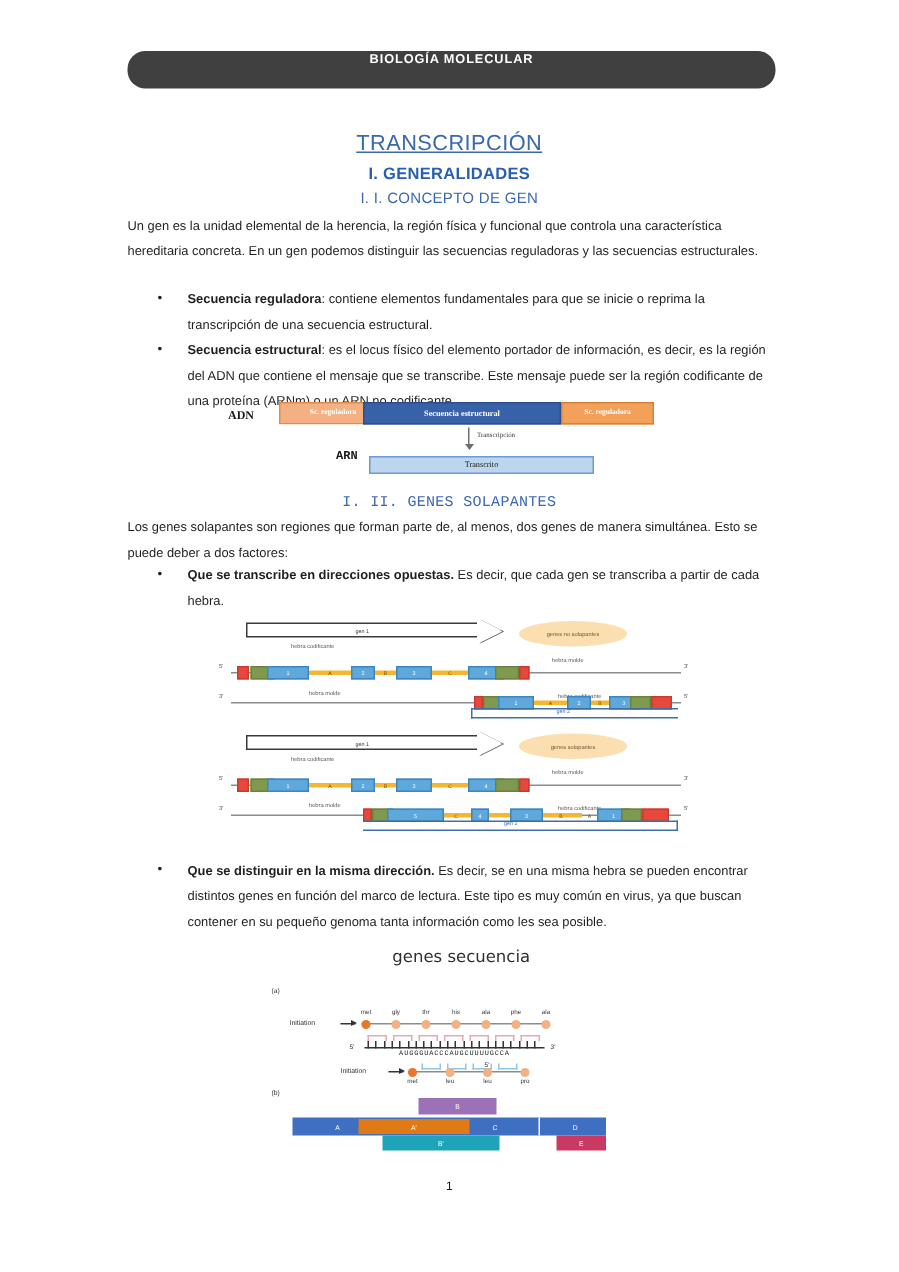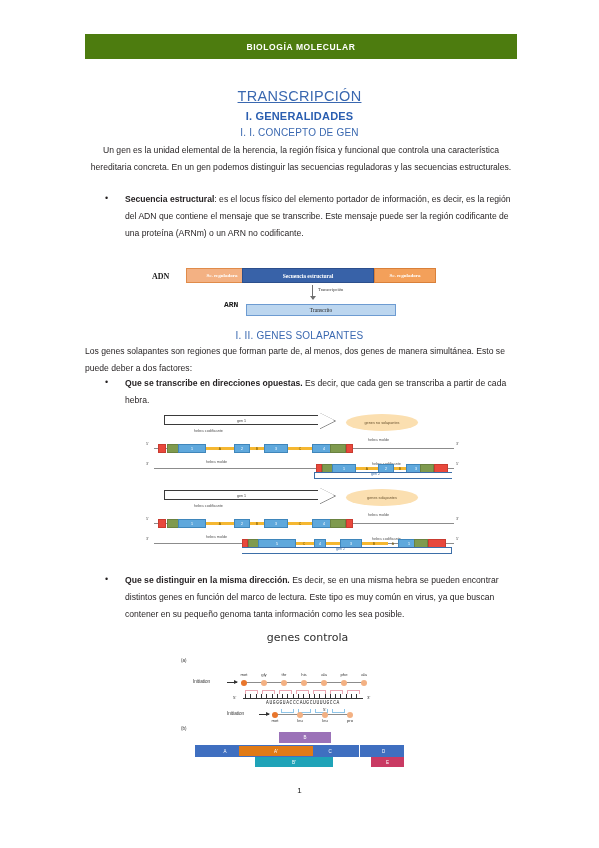--- a/index.html
+++ b/index.html
@@ -16,24 +16,25 @@
     overflow: hidden;
   }
 
   
   .header-band {
     position: absolute;
     left: 85px;
     top: 34px;
     width: 432px;
     height: 25px;
-    background: #4d7c0f;
+    background: #404040;
     display: flex;
-    align-items: center;
+    align-items: flex-start;
     justify-content: center;
+    border-radius: 12px;
   }
   .header-band .title {
     color: #ffffff;
     font-size: 8.5px;
     font-weight: bold;
     letter-spacing: 0.6px;
   }
 
   
   .doc-title {
@@ -60,33 +61,34 @@
     position: absolute;
     left: 0; right: 0;
     top: 127px;
     text-align: center;
     color: #3a68b0;
     font-size: 10px;
     letter-spacing: .2px;
   }
   .h2-blue.second {
     top: 330px;
+    font-family: Liberation Mono, monospace;
   }
 
   
   .para {
     position: absolute;
     left: 85px;
     width: 432px;
     font-size: 8.6px;
     line-height: 17px;
     text-align: left;
     color: #231f20;
   }
-  .para.p1 { top: 142px; text-align: center; }
+  .para.p1 { top: 142px; }
   .para.p2 { top: 343px; }
 
   ul.bullets {
     position: absolute;
     left: 85px;
     width: 432px;
     margin: 0;
     padding: 0 0 0 0;
     list-style: none;
     font-size: 8.6px;
@@ -518,20 +520,23 @@
   <span class="title">BIOLOGÍA MOLECULAR</span>
 </div>
 
 <div class="doc-title">TRANSCRIPCIÓN</div>
 <div class="h1-blue">I. GENERALIDADES</div>
 <div class="h2-blue">I. I. CONCEPTO DE GEN</div>
 
 <div class="para p1">Un gen es la unidad elemental de la herencia, la región física y funcional que controla una característica hereditaria concreta. En un gen podemos distinguir las secuencias reguladoras y las secuencias estructurales.</div>
 
 <ul class="bullets b1">
+  <li>
+    <b>Secuencia reguladora</b><span>: contiene elementos fundamentales para que se inicie o reprima la transcripción de una secuencia estructural.</span>
+  </li>
   <li>
     <b>Secuencia estructural</b><span>: es el locus físico del elemento portador de información, es decir, es la región del ADN que contiene el mensaje que se transcribe. Este mensaje puede ser la región codificante de una proteína (ARNm) o un ARN no codificante.</span>
   </li>
 </ul>
 
 <div class="fig1">
   <span class="lbl-adn">ADN</span>
   <div class="bar-row">
     <div class="seg seg-reg-left">Sc. reguladora</div>
     <div class="seg seg-struct">Secuencia estructural</div>
@@ -669,21 +674,21 @@
   <span class="gene2-label" style="left:190px; top:60px;">gen 2</span>
 </div>
 
 <ul class="bullets b3">
   <li>
     <b>Que se distinguir en la misma dirección.</b><span> Es decir, se en una misma hebra se pueden encontrar distintos genes en función del marco de lectura. Este tipo es muy común en virus, ya que buscan contener en su pequeño genoma tanta información como les sea posible.</span>
   </li>
 </ul>
 
 <div class="fig4">
-  <div class="fig4-title">genes controla</div>
+  <div class="fig4-title">genes secuencia</div>
   <span class="tag-a">(a)</span>
 
   <span class="init-top">Initiation</span>
   <div class="init-arrow ia-top"></div>
   <div class="pep-line pl-top"></div>
 
   <div class="aa first" style="position:absolute;left:66px;top:48.5px;"></div>
   <div class="aa" style="position:absolute;left:86px;top:48.5px;"></div>
   <div class="aa" style="position:absolute;left:106px;top:48.5px;"></div>
   <div class="aa" style="position:absolute;left:126px;top:48.5px;"></div>

